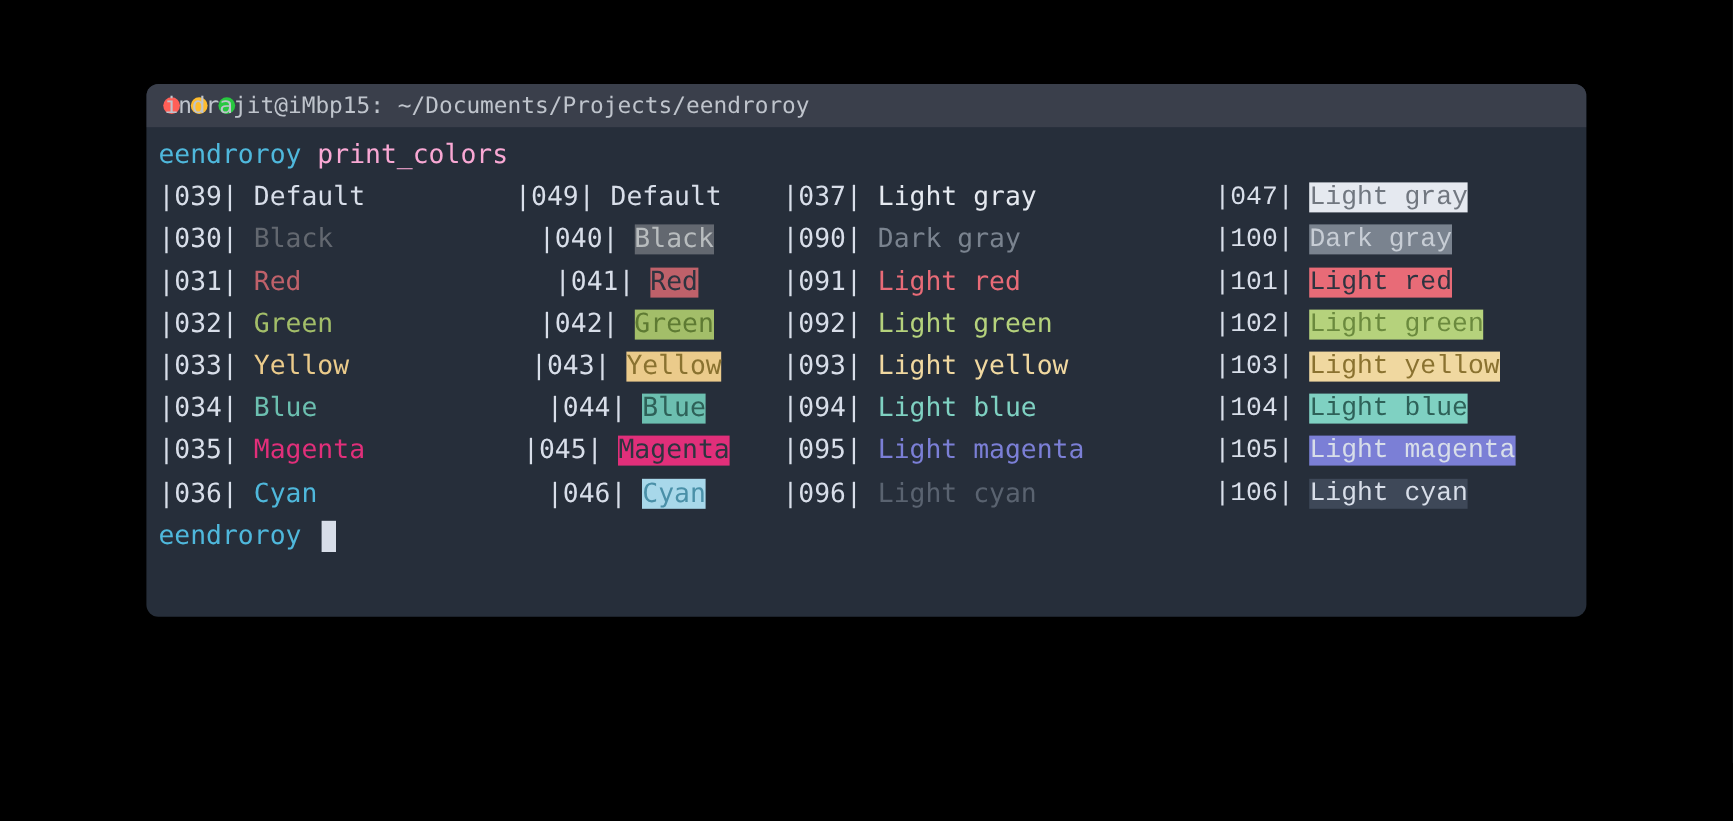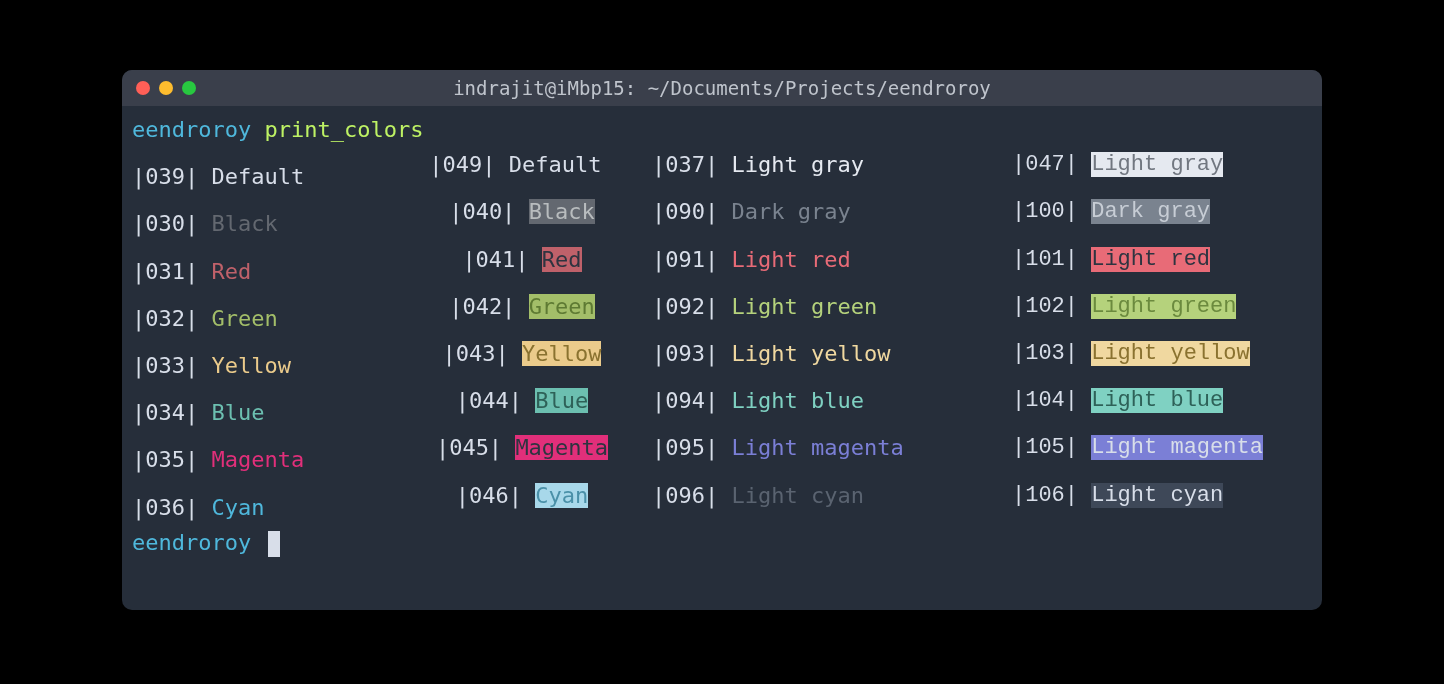--- a/index.html
+++ b/index.html
@@ -35,37 +35,36 @@
     .btn {
       width: 14px;
       height: 14px;
       border-radius: 50%;
     }
     .btn.close { background: #FF5F57; }
     .btn.min { background: #FEBC2E; }
     .btn.max { background: #28C840; }
     .title {
       position: absolute;
-      left: 0;
+      left: 15px;
       right: 0;
-      text-align: center;
       color: #BFC4CC;
       font-size: 19px;
       pointer-events: none;
     }
     .content {
       padding: 6px 10px 50px 10px;
       font-size: 22px;
       line-height: 1.6;
       color: #D8DEE9;
     }
     .prompt-user { color: #4FB8DC; margin-top: 28px; }
-    .cmd { color: #bef264; }
+    .cmd { color: #f9a8d4; }
     .row { display: flex; white-space: pre; }
-    .col1 { width: 260px; margin-top: 12px; }
+    .col1 { width: 260px; }
     .col2 { width: 260px; text-align: center; }
     .col3 { width: 360px; }
     .col4 { width: auto; font-family: Liberation Mono, monospace; }
     .code { color: #D8DEE9; }
     .cursor {
       display: inline-block;
       width: 12px;
       height: 26px;
       background: #D8DEE9;
       vertical-align: middle;

